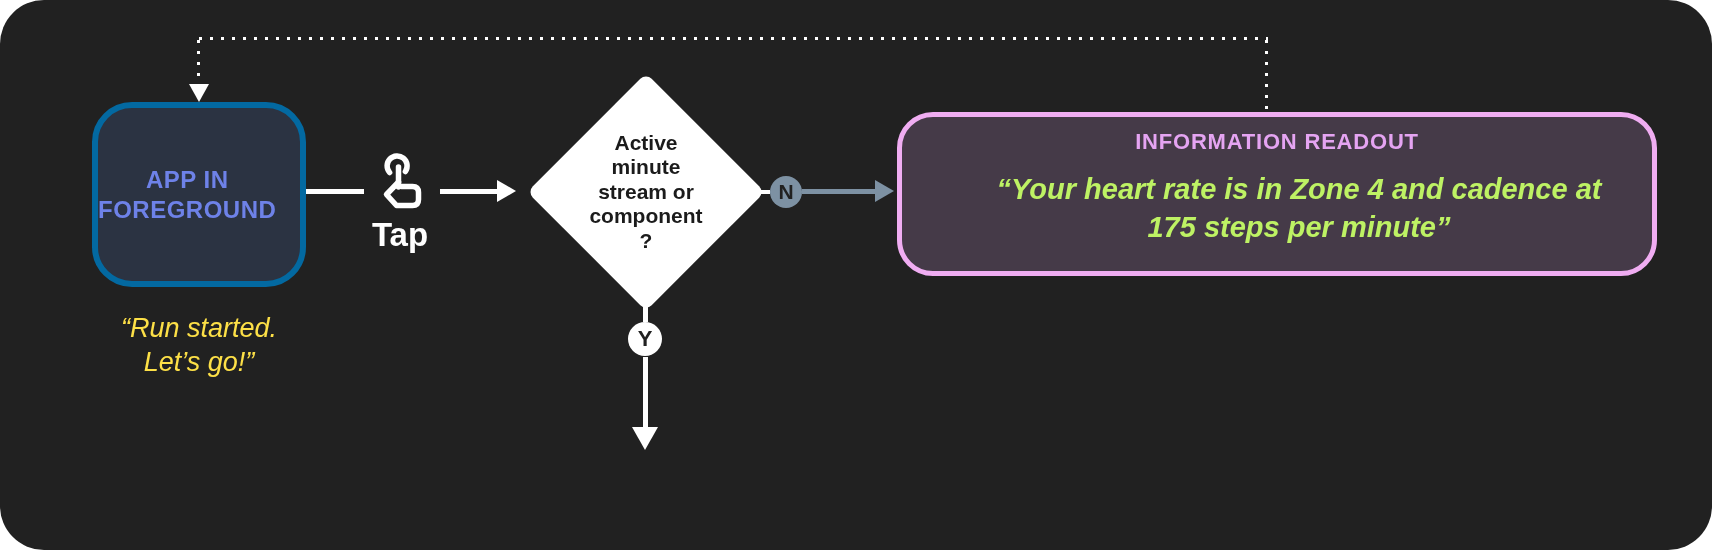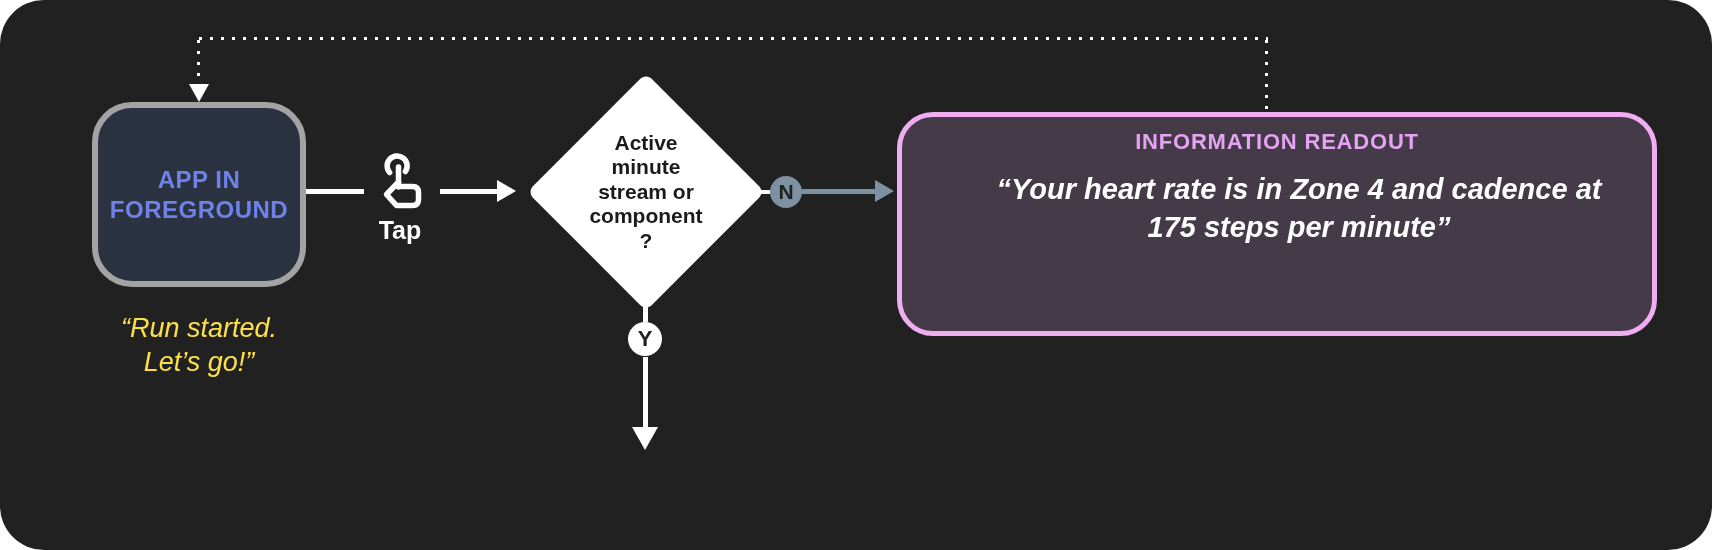--- a/index.html
+++ b/index.html
@@ -4,22 +4,22 @@
 <style>
   html,body{margin:0;padding:0;background:#ffffff;}
   body{font-family:"Liberation Sans","DejaVu Sans",sans-serif;}
   #canvas{
     position:relative;width:1712px;height:550px;background:#212121;
     border-radius:44px;overflow:hidden;
   }
   
   .app-box{
     position:absolute;left:92px;top:102px;width:214px;height:185px;
-    box-sizing:border-box;border:6px solid #a3a3a3;border-radius:40px;
-    background:#2b3342;display:flex;align-items:center;justify-content:center;
+    box-sizing:border-box;border:6px solid #0369a1;border-radius:40px;
+    background:#2b3342;display:flex;align-items:center;justify-content:flex-start;
   }
   .app-box .label{
     color:#6e82e8;font-weight:bold;font-size:24px;line-height:1.25;
     text-align:center;white-space:pre-line;letter-spacing:.5px;
   }
   .quote{
     position:absolute;left:72px;top:312px;width:254px;text-align:center;
     color:#fde047;font-style:italic;font-size:27px;line-height:1.25;white-space:pre-line;
   }
   
@@ -28,48 +28,48 @@
   .tri{position:absolute;width:0;height:0;}
   .tri-right-white{border-top:11px solid transparent;border-bottom:11px solid transparent;border-left:19px solid #ffffff;}
   .tri-right-slate{border-top:11px solid transparent;border-bottom:11px solid transparent;border-left:19px solid #7d91a3;}
   .tri-down-white{border-left:13px solid transparent;border-right:13px solid transparent;border-top:23px solid #ffffff;}
   .tri-down-small{border-left:10px solid transparent;border-right:10px solid transparent;border-top:18px solid #ffffff;}
   .dots-h{position:absolute;height:3px;background-image:repeating-linear-gradient(to right,#ffffff 0 3px,transparent 3px 11px);}
   .dots-v{position:absolute;width:3px;background-image:repeating-linear-gradient(to bottom,#ffffff 0 3px,transparent 3px 11px);}
   
   .tap-wrap{position:absolute;left:368px;top:152px;width:64px;text-align:center;}
   .tap-wrap svg{display:block;margin:0 auto;}
-  .tap-label{color:#ffffff;font-weight:bold;font-size:25px;margin-top:2px;}
+  .tap-label{color:#ffffff;font-weight:bold;font-size:33px;margin-top:2px;}
   
   .diamond{
     position:absolute;left:562px;top:108px;width:168px;height:168px;
     background:#ffffff;transform:rotate(45deg);border-radius:8px;
   }
   .diamond-text{
     position:absolute;left:566px;top:108px;width:160px;height:168px;
     display:flex;align-items:center;justify-content:center;text-align:center;
     color:#1b1b1b;font-weight:bold;font-size:21px;line-height:1.17;white-space:pre-line;
   }
   
   .badge{
     position:absolute;border-radius:50%;display:flex;align-items:center;justify-content:center;
     font-weight:bold;
   }
   .badge-n{left:770px;top:176px;width:32px;height:32px;background:#7d91a3;color:#212121;font-size:21px;}
   .badge-y{left:628px;top:322px;width:34px;height:34px;background:#ffffff;color:#212121;font-size:22px;}
   
   .readout{
-    position:absolute;left:897px;top:112px;width:760px;height:224px;box-sizing:border-box;
+    position:absolute;left:897px;top:112px;width:760px;height:164px;box-sizing:border-box;
     border:5px solid #f0adf2;border-radius:36px;background:#453a48;
     display:flex;flex-direction:column;align-items:center;justify-content:flex-start;
     padding-top:12px;
   }
   .readout-title{color:#e5a4f2;font-weight:bold;font-size:22px;letter-spacing:.8px;}
   .readout-msg{
-    margin-top:16px;color:#ffffff;font-weight:bold;font-style:italic;font-size:29px;
+    margin-top:16px;color:#bef264;font-weight:bold;font-style:italic;font-size:29px;
     line-height:1.3;text-align:center;white-space:pre-line;margin-left:44px;
   }
   
   .pill{
     position:absolute;left:486px;top:449px;width:312px;height:55px;border-radius:28px;
     background:#d7e2fb;display:flex;align-items:center;justify-content:center;
     color:#151515;font-weight:bold;font-size:24px;
   }
 </style>
 </head>

